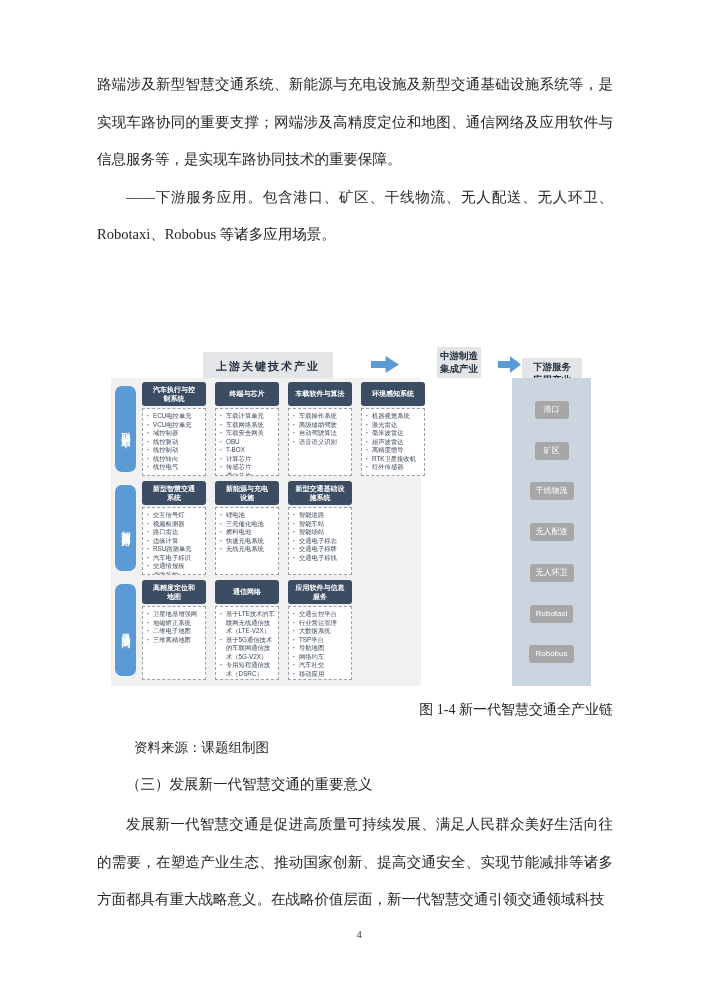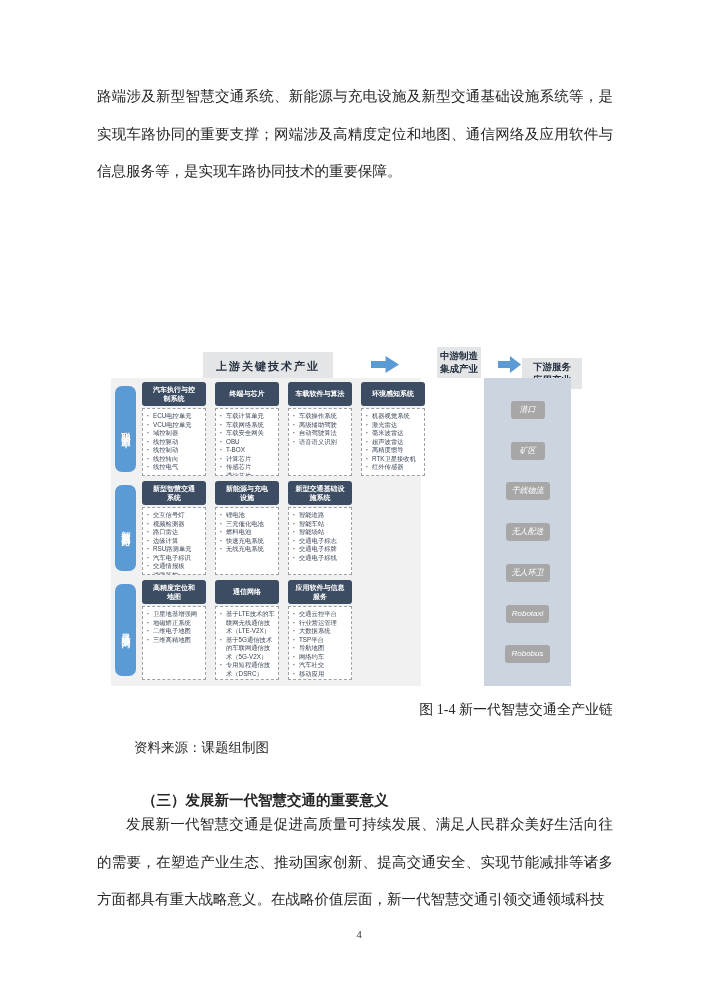--- a/index.html
+++ b/index.html
@@ -10,21 +10,21 @@
     color:#262626;
   }
   
   .text-block{
     position:absolute;left:97px;width:516px;
     font-size:14.5px;line-height:37.5px;
     text-align:justify;
   }
   .text-block p{margin:0;}
   .text-block p.indent{text-indent:2em;}
-  #text-top{top:78px;}
+  #text-top{top:66px;}
   #text-bottom{top:806px;}
 
   
   .fig{position:absolute;left:0;top:345px;width:710px;height:345px;
        font-family:"Liberation Sans", sans-serif;}
   .fig *{box-sizing:border-box;}
   .hdr-box{
     position:absolute;background:var(--header_bg,#e4e5e7);
     color:#24303f;font-weight:bold;text-align:center;
     display:flex;align-items:center;justify-content:center;
@@ -72,46 +72,47 @@
     font-size:6.3px;line-height:1.35;color:#3a4556;
   }
   .tech-list li::before{content:"·";position:absolute;left:1px;font-weight:bold;}
 
   .mid-panel,.right-panel{
     position:absolute;top:33px;height:308px;
     background:var(--panel_blue,#ccd4e0);
     display:flex;flex-direction:column;justify-content:space-evenly;align-items:center;
   }
   .mid-panel{left:429px;width:77px;}
-  .right-panel{left:484px;width:87px;font-style:italic;}
+  .right-panel{left:512px;width:79px;}
   .mid-box{
     min-width:62px;max-width:72px;padding:5px 3px;
     background:var(--navy,#3c4c62);border-radius:4px;
     color:#fff;font-size:8px;text-align:center;line-height:1;
   }
   .down-box{
     min-width:34px;padding:5px 6px;
     background:var(--box_gray,#a7a7a7);border-radius:3px;
     color:#fff;font-size:8px;text-align:center;line-height:1;
   }
 
   
   .caption{position:absolute;left:97px;width:516px;top:701px;
     text-align:right;font-size:14px;}
   .source{position:absolute;left:134px;top:739px;font-size:13.5px;}
   .sec-heading{position:absolute;left:97px;width:516px;top:775px;
-    margin:16px;font-size:14.5px;font-weight:bold;text-indent:2em;}
+    margin:0;font-size:14.5px;font-weight:normal;text-indent:2em;}
   .page-num{position:absolute;left:0;top:929px;width:718px;
     text-align:center;font-size:10.5px;color:#333;}
 </style>
 </head>
 <body>
 
 <div id="text-top" class="text-block">
   <p>路端涉及新型智慧交通系统、新能源与充电设施及新型交通基础设施系统等，是实现车路协同的重要支撑；网端涉及高精度定位和地图、通信网络及应用软件与信息服务等，是实现车路协同技术的重要保障。</p>
+  <p class="indent">——下游服务应用。包含港口、矿区、干线物流、无人配送、无人环卫、Robotaxi、Robobus 等诸多应用场景。</p>
 </div>
 
 <div class="fig">
   <div class="hdr-box hdr-upstream">上游关键技术产业</div>
   <div class="arrow arrow-1"></div>
   <div class="hdr-box hdr-mid">中游制造
 集成产业</div>
   <div class="arrow arrow-2"></div>
   <div class="hdr-box hdr-down">下游服务
 应用产业</div>

